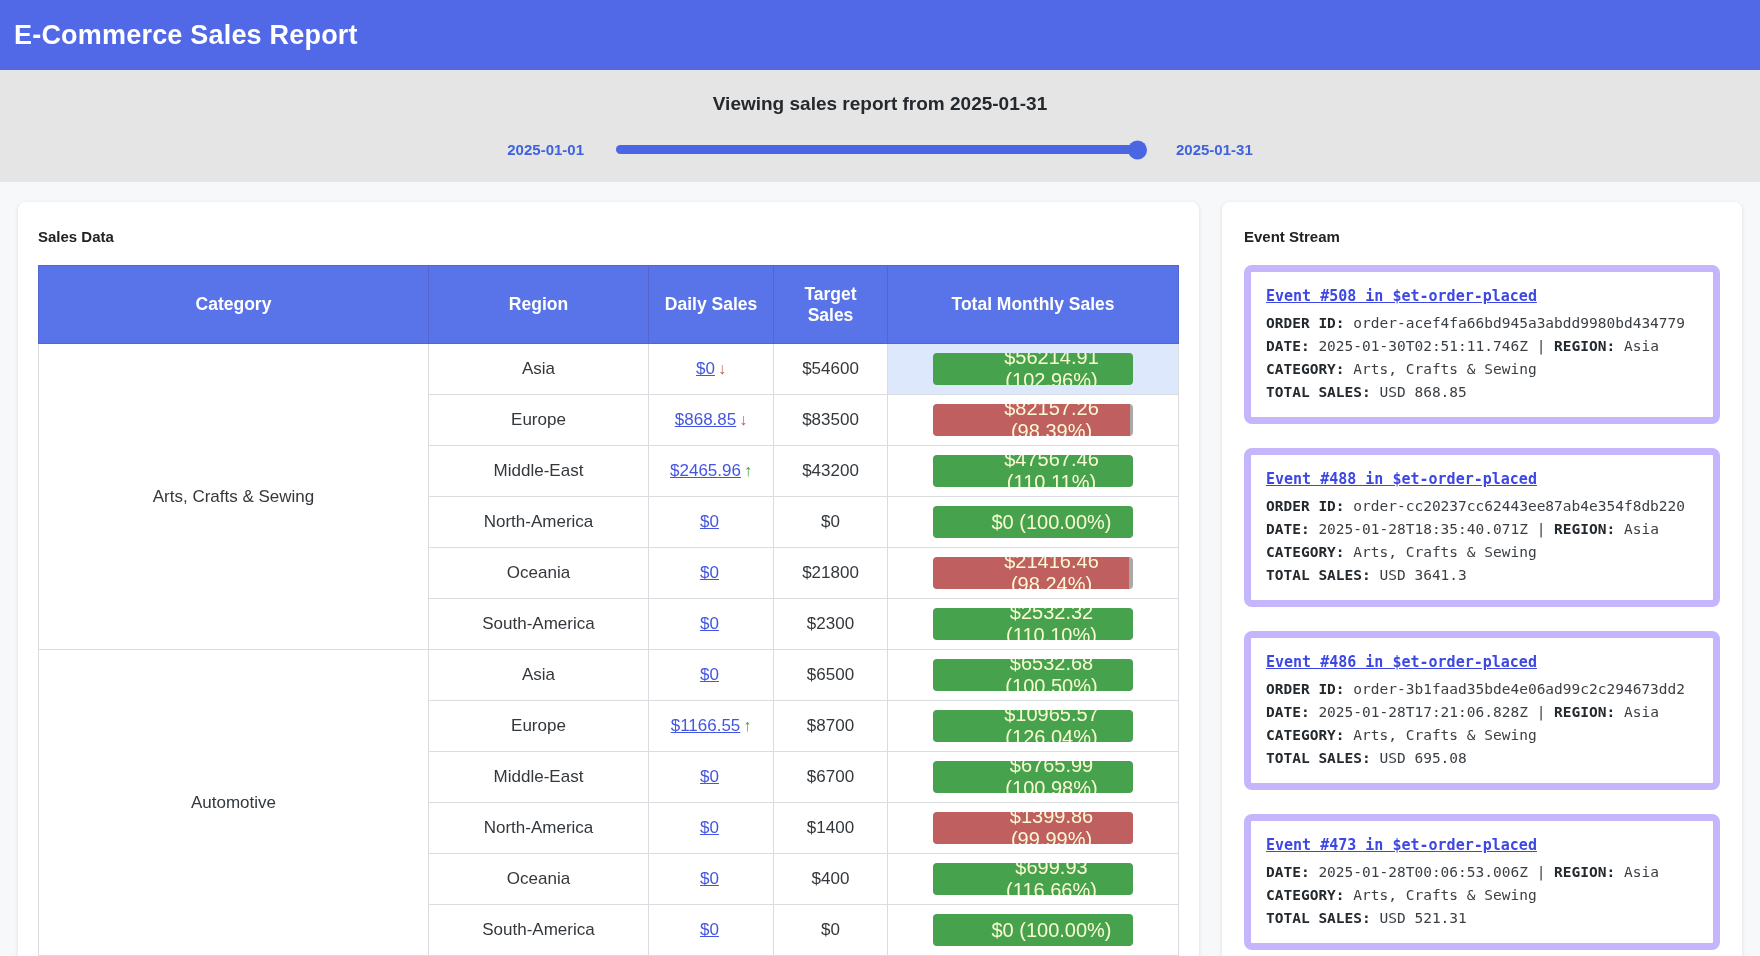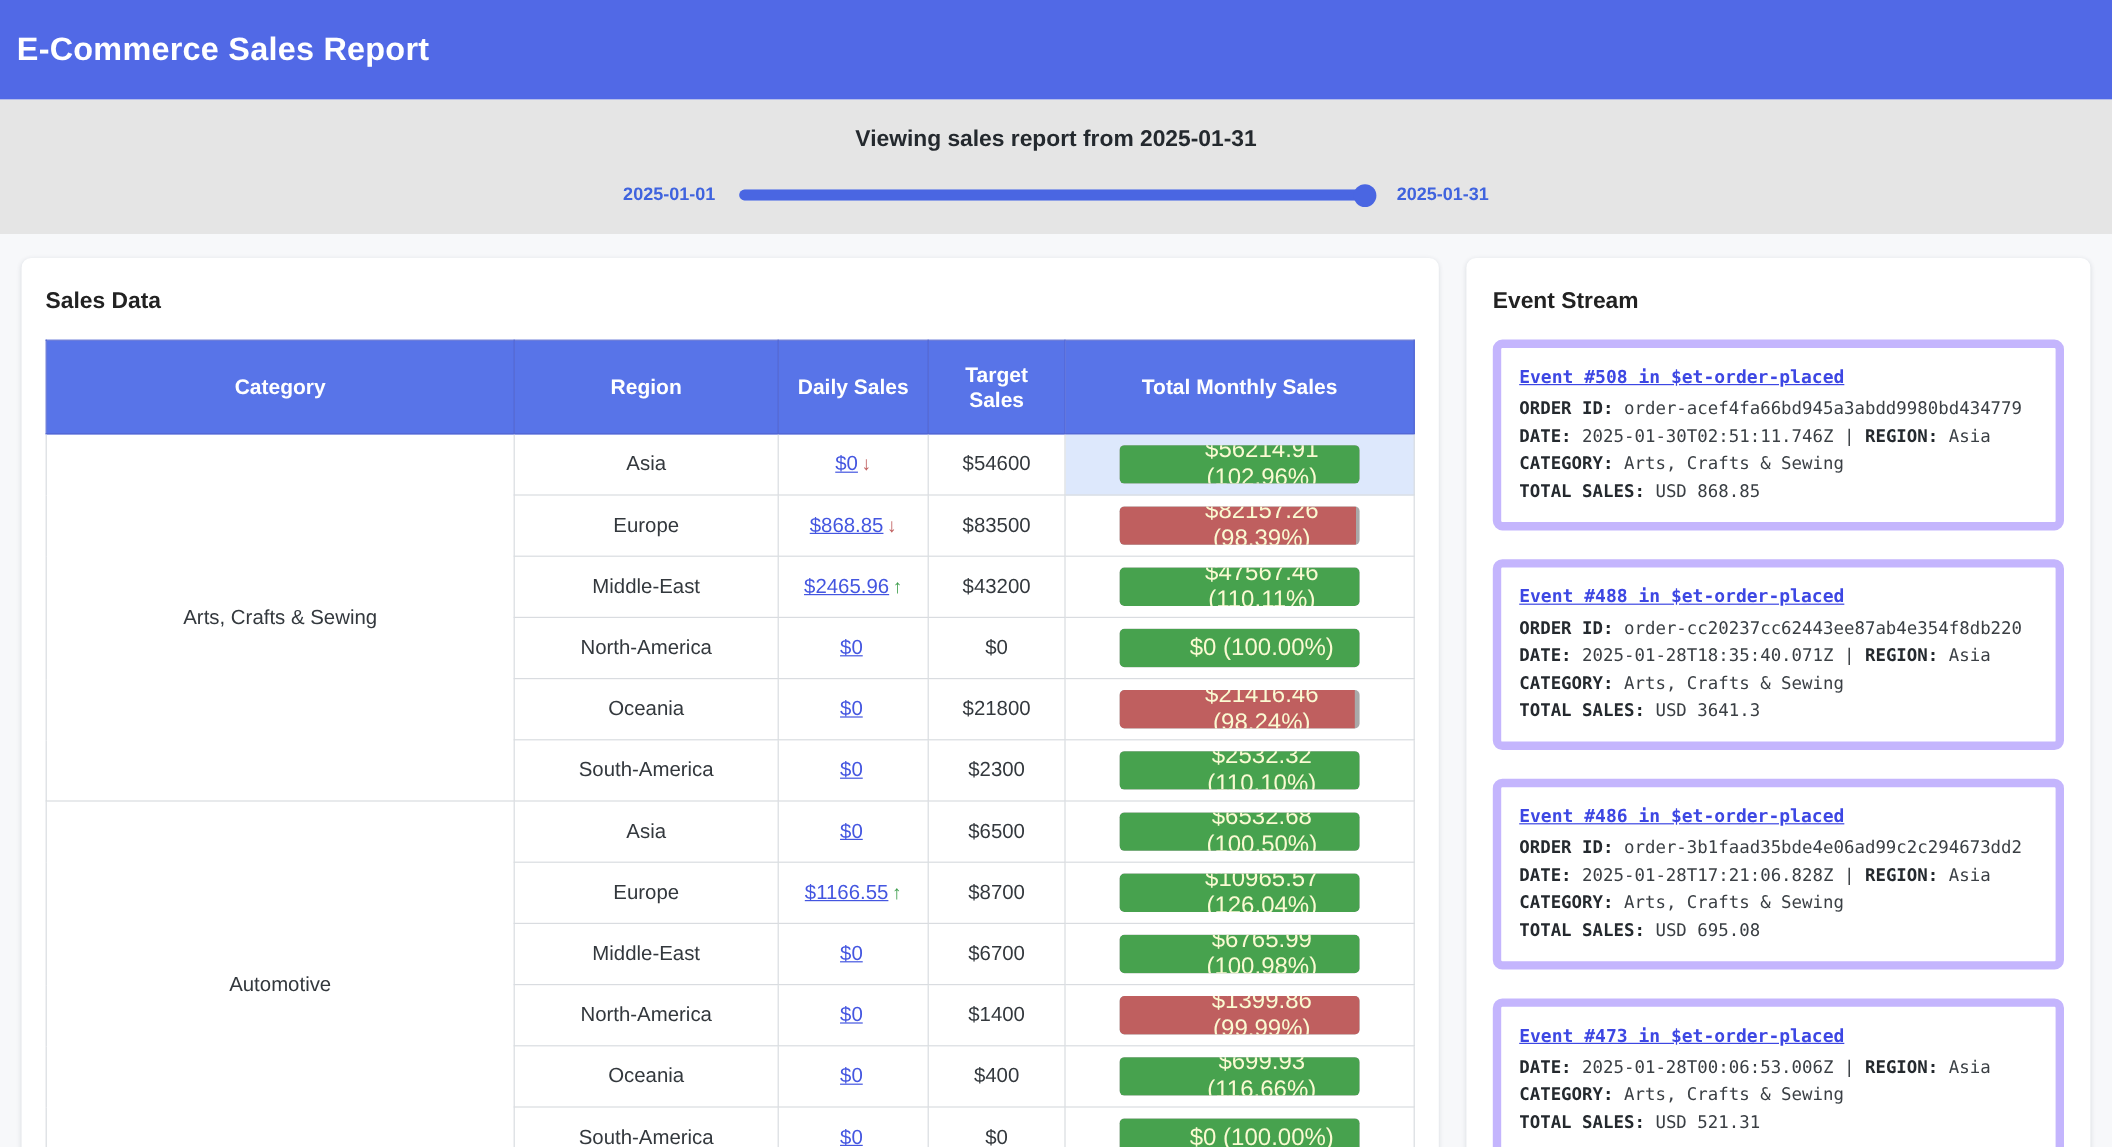--- a/index.html
+++ b/index.html
@@ -5,47 +5,47 @@
   * { box-sizing: border-box; margin: 0; padding: 0; }
   html { background: #fff; }
   body {
     width: 1760px; height: 956px; overflow: hidden;
     background: #f7f8fa;
     font-family: "Liberation Sans", sans-serif;
     color: #2e3338;
   }
   
   .app-header {
-    height: 83px; background: #5169e6;
+    height: 70px; background: #5169e6;
     display: flex; align-items: center; padding: 0 14px;
   }
   .app-header h1 { color: #fff; font-size: 27px; font-weight: bold; letter-spacing: .2px; }
 
   
   .slider-panel { height: 112px; background: #e5e5e5; padding-top: 23px; }
   .slider-title { text-align: center; font-size: 19px; font-weight: bold; color: #24292e; }
-  .slider-row { display: flex; align-items: center; justify-content: center; gap: 20px; margin-top: 26px; }
+  .slider-row { display: flex; align-items: center; justify-content: center; gap: 32px; margin-top: 26px; }
   .slider-label { color: #3f63de; font-weight: bold; font-size: 15px; }
   .slider-track {
     position: relative; width: 528px; height: 9px;
     background: #c7d3f1; border-radius: 6px;
   }
   .slider-fill { position: absolute; left: 0; top: 0; bottom: 0; background: #4a66e2; border-radius: 6px; }
   .slider-thumb {
     position: absolute; right: -3px; top: 50%; transform: translateY(-50%);
     width: 19px; height: 19px; border-radius: 50%; background: #4a66e2;
   }
 
   
   .content { display: flex; align-items: flex-start; gap: 23px; padding: 20px 18px 0 18px; }
   .card {
     background: #fff; border-radius: 8px;
     box-shadow: 0 1px 4px rgba(20,30,60,.12);
   }
-  .card h2 { font-size: 19px; font-weight: bold; color: #222; margin-bottom: 20px; }
+  .card h2 { font-size: 15px; font-weight: bold; color: #222; margin-bottom: 20px; }
   .sales-card { width: 1181px; padding: 26px 20px 30px 20px; }
   .events-card { width: 529px; padding: 26px 22px 20px 22px; }
 
   
   table { border-collapse: collapse; width: 1140px; font-size: 17px; table-layout: fixed; }
   th {
     background: #5874e8; color: #fff; font-weight: bold; font-size: 17.5px;
     border: 1px solid #5265d2; padding: 14px 8px; height: 78px; text-align: center;
   }
   td { border: 1px solid #d9dce0; text-align: center; height: 50px; padding: 4px 8px; color: #33383d; }

